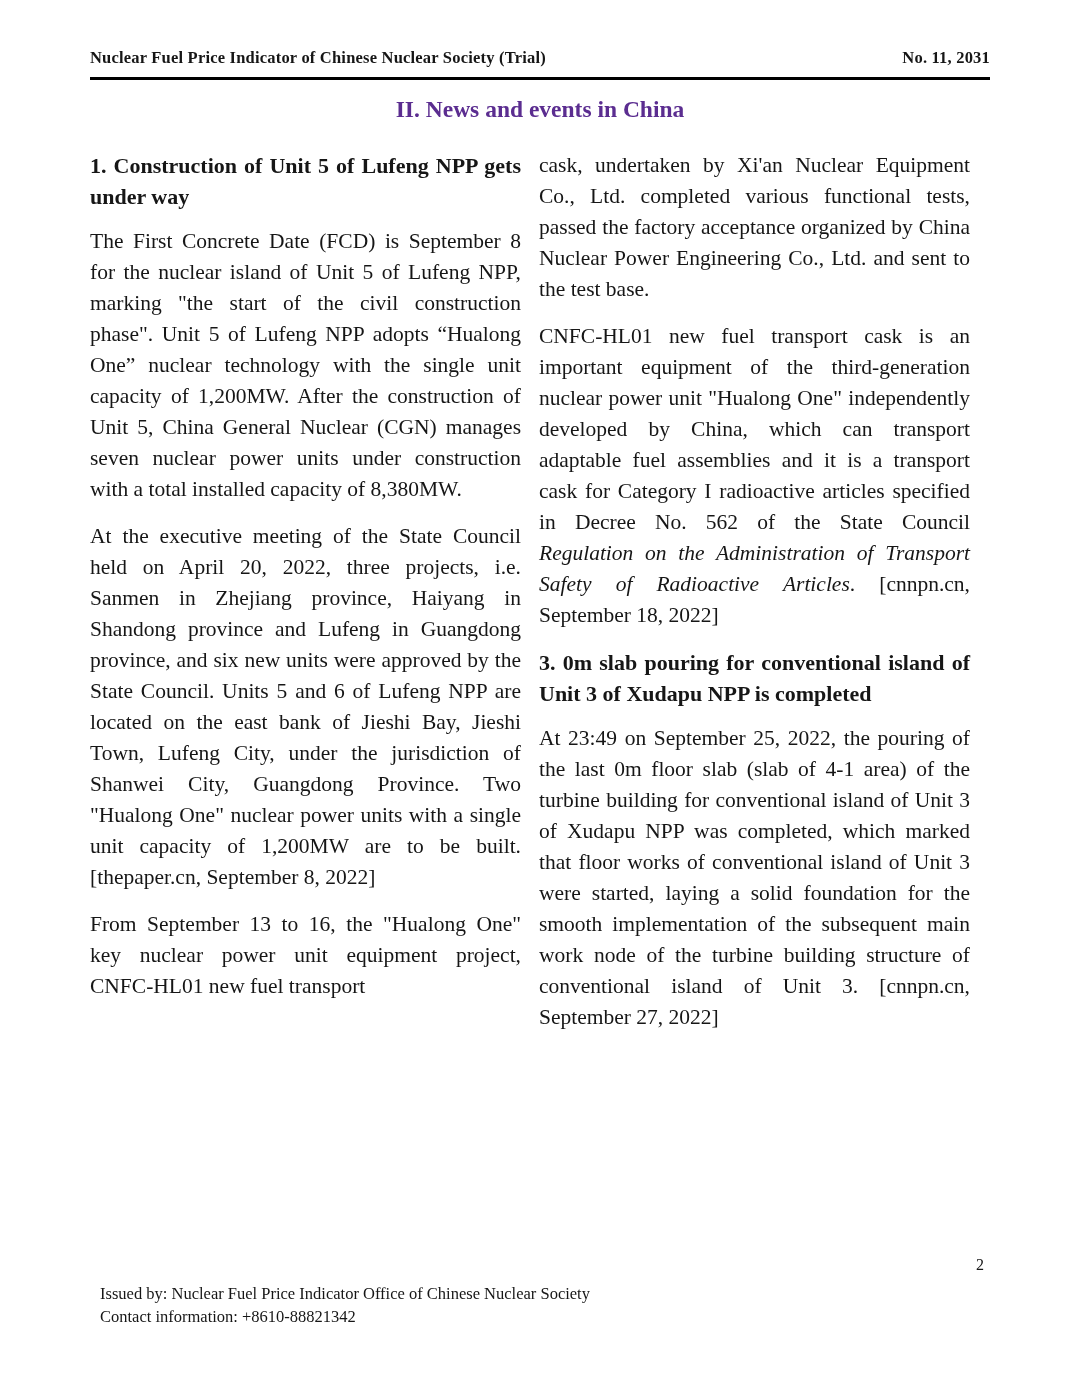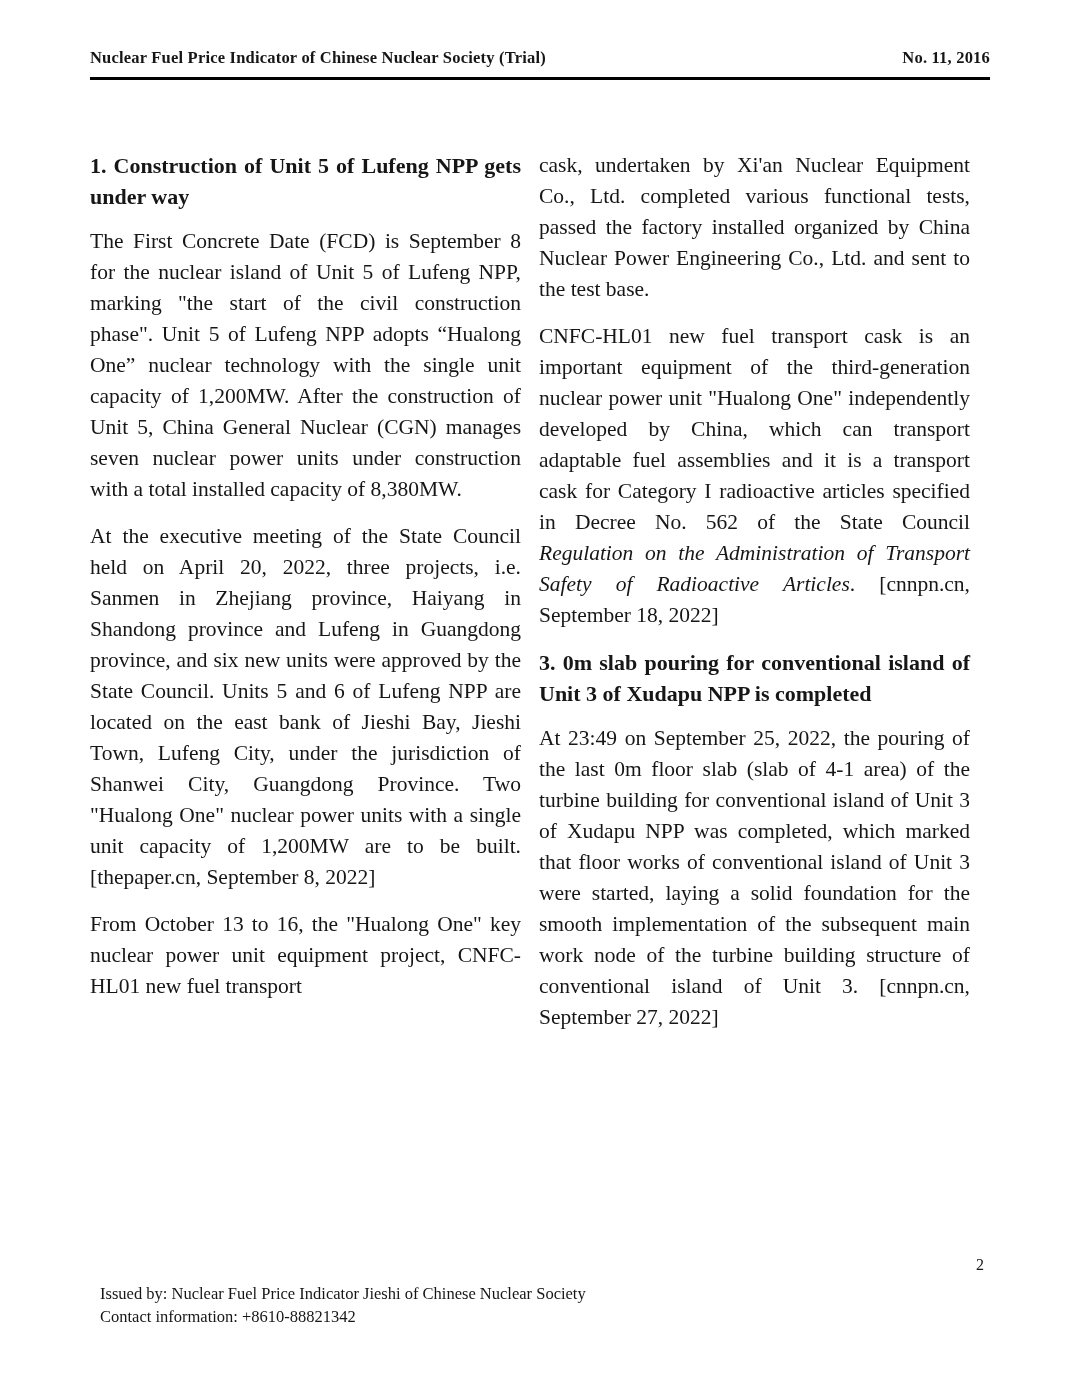--- a/index.html
+++ b/index.html
@@ -70,42 +70,43 @@
     line-height: 22.5px;
   }
 </style>
 </head>
 <body>
 
 <div class="page">
 
   <header class="hdr">
     <span>Nuclear Fuel Price Indicator of Chinese Nuclear Society (Trial)</span>
-    <span>No. 11, 2016</span>
+    <span>No. 11, 2031</span>
   </header>
 
+  <h1 class="title">II. News and events in China</h1>
 
   <main class="cols">
 
     <section class="col">
       <h2>1. Construction of Unit 5 of Lufeng NPP gets under way</h2>
       <p>The First Concrete Date (FCD) is September 8 for the nuclear island of Unit 5 of Lufeng NPP, marking "the start of the civil construction phase". Unit 5 of Lufeng NPP adopts “Hualong One” nuclear technology with the single unit capacity of 1,200MW. After the construction of Unit 5, China General Nuclear (CGN) manages seven nuclear power units under construction with a total installed capacity of 8,380MW.</p>
       <p>At the executive meeting of the State Council held on April 20, 2022, three projects, i.e. Sanmen in Zhejiang province, Haiyang in Shandong province and Lufeng in Guangdong province, and six new units were approved by the State Council. Units 5 and 6 of Lufeng NPP are located on the east bank of Jieshi Bay, Jieshi Town, Lufeng City, under the jurisdiction of Shanwei City, Guangdong Province. Two "Hualong One" nuclear power units with a single unit capacity of 1,200MW are to be built. [thepaper.cn, September 8, 2022]</p>
-      <p>From October 13 to 16, the "Hualong One" key nuclear power unit equipment project, CNFC-HL01 new fuel transport</p>
+      <p>From September 13 to 16, the "Hualong One" key nuclear power unit equipment project, CNFC-HL01 new fuel transport</p>
     </section>
 
     <section class="col">
-      <p>cask, undertaken by Xi'an Nuclear Equipment Co., Ltd. completed various functional tests, passed the factory installed organized by China Nuclear Power Engineering Co., Ltd. and sent to the test base.</p>
+      <p>cask, undertaken by Xi'an Nuclear Equipment Co., Ltd. completed various functional tests, passed the factory acceptance organized by China Nuclear Power Engineering Co., Ltd. and sent to the test base.</p>
       <p><span>CNFC-HL01 new fuel transport cask is an important equipment of the third-generation nuclear power unit "Hualong One" independently developed by China, which can transport adaptable fuel assemblies and it is a transport cask for Category I radioactive articles specified in Decree No. 562 of the State Council </span><em>Regulation on the Administration of Transport Safety of Radioactive Articles</em><span>. [cnnpn.cn, September 18, 2022]</span></p>
       <h2 class="mt">3. 0m slab pouring for conventional island of Unit 3 of Xudapu NPP is completed</h2>
       <p>At 23:49 on September 25, 2022, the pouring of the last 0m floor slab (slab of 4-1 area) of the turbine building for conventional island of Unit 3 of Xudapu NPP was completed, which marked that floor works of conventional island of Unit 3 were started, laying a solid foundation for the smooth implementation of the subsequent main work node of the turbine building structure of conventional island of Unit 3. [cnnpn.cn, September 27, 2022]</p>
     </section>
 
   </main>
 
   <div class="pagenum">2</div>
 
   <footer class="ftr">
-    <div>Issued by: Nuclear Fuel Price Indicator Jieshi of Chinese Nuclear Society</div>
+    <div>Issued by: Nuclear Fuel Price Indicator Office of Chinese Nuclear Society</div>
     <div>Contact information: +8610-88821342</div>
   </footer>
 
 </div>
 
 </body></html>

